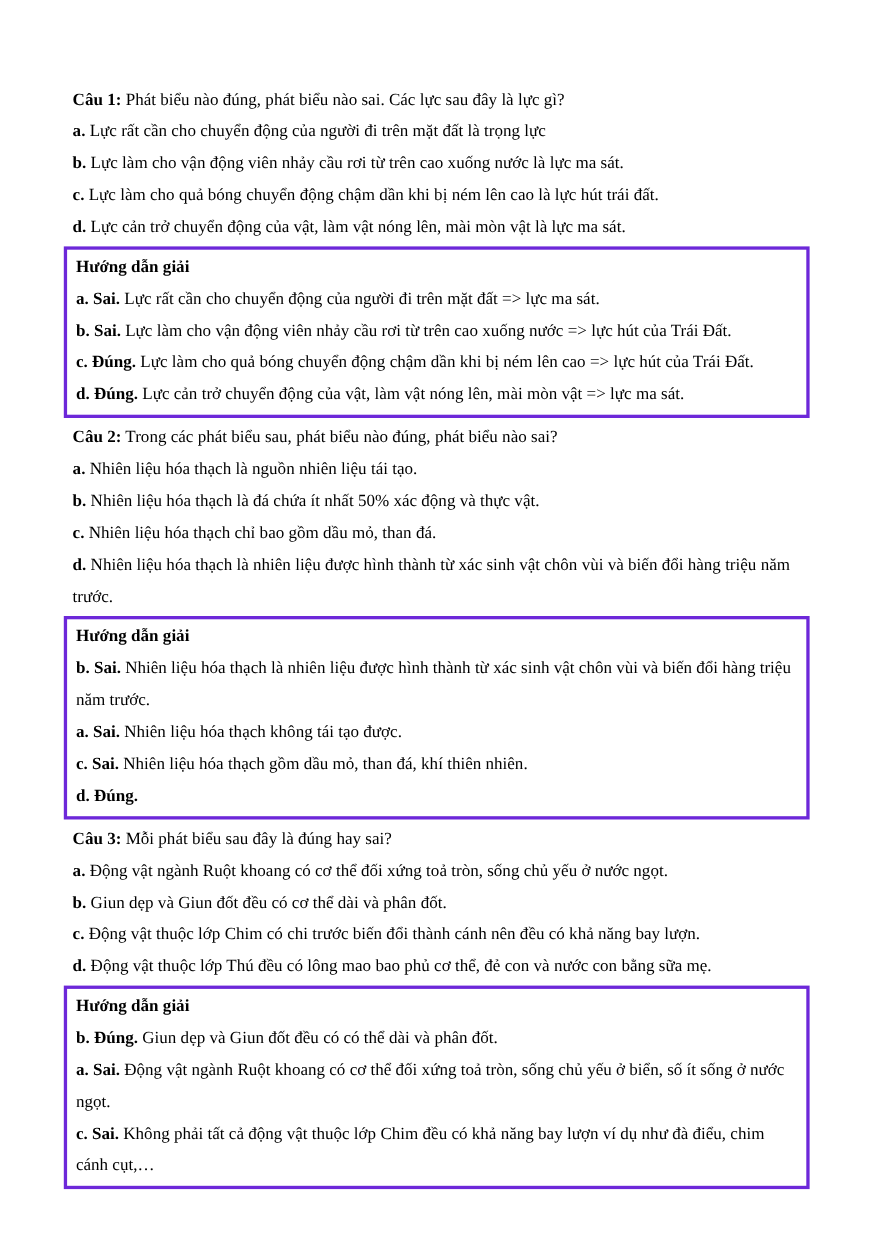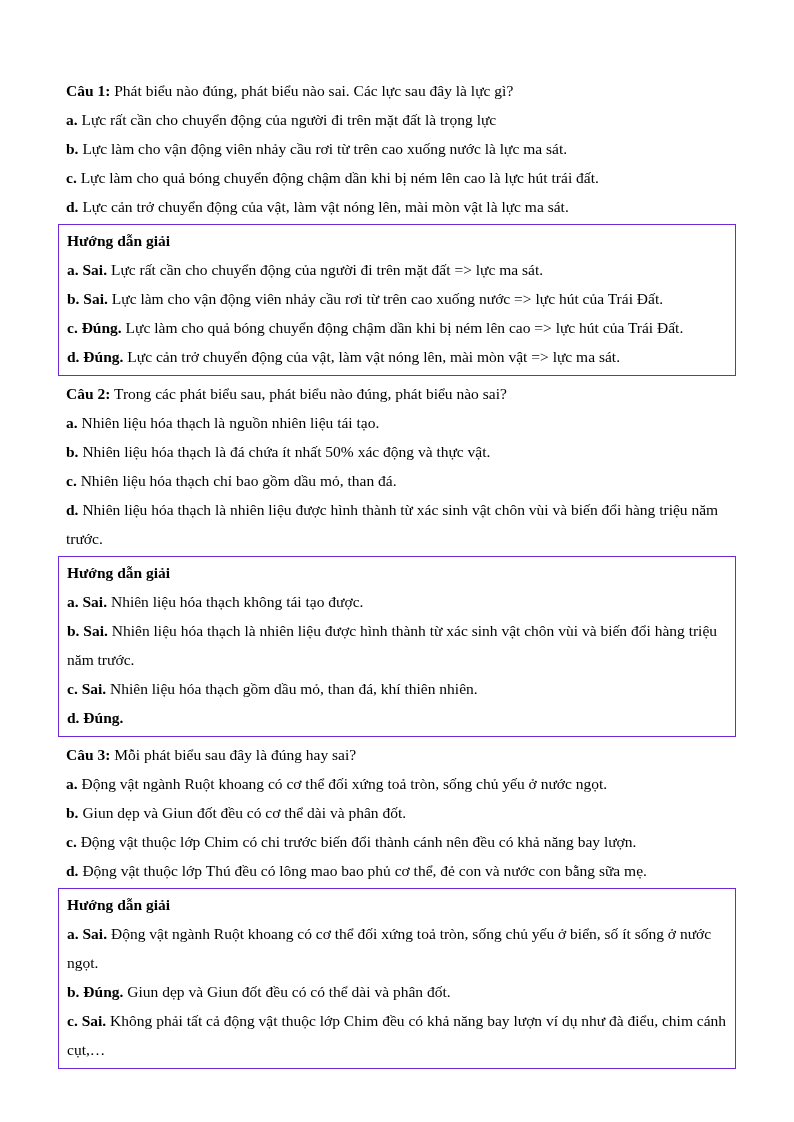--- a/index.html
+++ b/index.html
@@ -17,21 +17,21 @@
     font-size: 15.5px;
     color: #000000;
   }
   .line {
     margin: 0;
     line-height: 29px;
     text-align: left;
   }
   .bold { font-weight: bold; font-family: Liberation Serif, serif; }
   .solution-box {
-    border: 1px solid #6d28d9;
+    border: 3px solid #6d28d9;
     margin: 3px -6px 3px -8px;
     padding: 1px 8px 4px 8px;
   }
   .question { margin: 0; }
 </style>
 </head>
 <body>
 
 <div class="page">
 
@@ -51,34 +51,34 @@
   </section>
 
   <section class="question">
     <p class="line"><span class="bold">Câu 2:</span> <span>Trong các phát biểu sau, phát biểu nào đúng, phát biểu nào sai?</span></p>
     <p class="line"><span class="bold">a.</span> <span>Nhiên liệu hóa thạch là nguồn nhiên liệu tái tạo.</span></p>
     <p class="line"><span class="bold">b.</span> <span>Nhiên liệu hóa thạch là đá chứa ít nhất 50% xác động và thực vật.</span></p>
     <p class="line"><span class="bold">c.</span> <span>Nhiên liệu hóa thạch chỉ bao gồm dầu mỏ, than đá.</span></p>
     <p class="line"><span class="bold">d.</span> <span>Nhiên liệu hóa thạch là nhiên liệu được hình thành từ xác sinh vật chôn vùi và biến đổi hàng triệu năm trước.</span></p>
     <div class="solution-box">
       <p class="line"><span class="bold">Hướng dẫn giải</span></p>
+      <p class="line"><span class="bold">b. Sai.</span> <span>Nhiên liệu hóa thạch là nhiên liệu được hình thành từ xác sinh vật chôn vùi và biến đổi hàng triệu năm trước.</span></p>
       <p class="line"><span class="bold">a. Sai.</span> <span>Nhiên liệu hóa thạch không tái tạo được.</span></p>
-      <p class="line"><span class="bold">b. Sai.</span> <span>Nhiên liệu hóa thạch là nhiên liệu được hình thành từ xác sinh vật chôn vùi và biến đổi hàng triệu năm trước.</span></p>
       <p class="line"><span class="bold">c. Sai.</span> <span>Nhiên liệu hóa thạch gồm dầu mỏ, than đá, khí thiên nhiên.</span></p>
       <p class="line"><span class="bold">d. Đúng.</span> <span></span></p>
     </div>
   </section>
 
   <section class="question">
     <p class="line"><span class="bold">Câu 3:</span> <span>Mỗi phát biểu sau đây là đúng hay sai?</span></p>
     <p class="line"><span class="bold">a.</span> <span>Động vật ngành Ruột khoang có cơ thể đối xứng toả tròn, sống chủ yếu ở nước ngọt.</span></p>
     <p class="line"><span class="bold">b.</span> <span>Giun dẹp và Giun đốt đều có cơ thể dài và phân đốt.</span></p>
     <p class="line"><span class="bold">c.</span> <span>Động vật thuộc lớp Chim có chi trước biến đổi thành cánh nên đều có khả năng bay lượn.</span></p>
     <p class="line"><span class="bold">d.</span> <span>Động vật thuộc lớp Thú đều có lông mao bao phủ cơ thể, đẻ con và nước con bằng sữa mẹ.</span></p>
     <div class="solution-box">
       <p class="line"><span class="bold">Hướng dẫn giải</span></p>
+      <p class="line"><span class="bold">b. Đúng.</span> <span>Giun dẹp và Giun đốt đều có có thể dài và phân đốt.</span></p>
       <p class="line"><span class="bold">a. Sai.</span> <span>Động vật ngành Ruột khoang có cơ thể đối xứng toả tròn, sống chủ yếu ở biển, số ít sống ở nước ngọt.</span></p>
-      <p class="line"><span class="bold">b. Đúng.</span> <span>Giun dẹp và Giun đốt đều có có thể dài và phân đốt.</span></p>
       <p class="line"><span class="bold">c. Sai.</span> <span>Không phải tất cả động vật thuộc lớp Chim đều có khả năng bay lượn ví dụ như đà điểu, chim cánh cụt,…</span></p>
     </div>
   </section>
 
 </div>
 
 </body></html>

